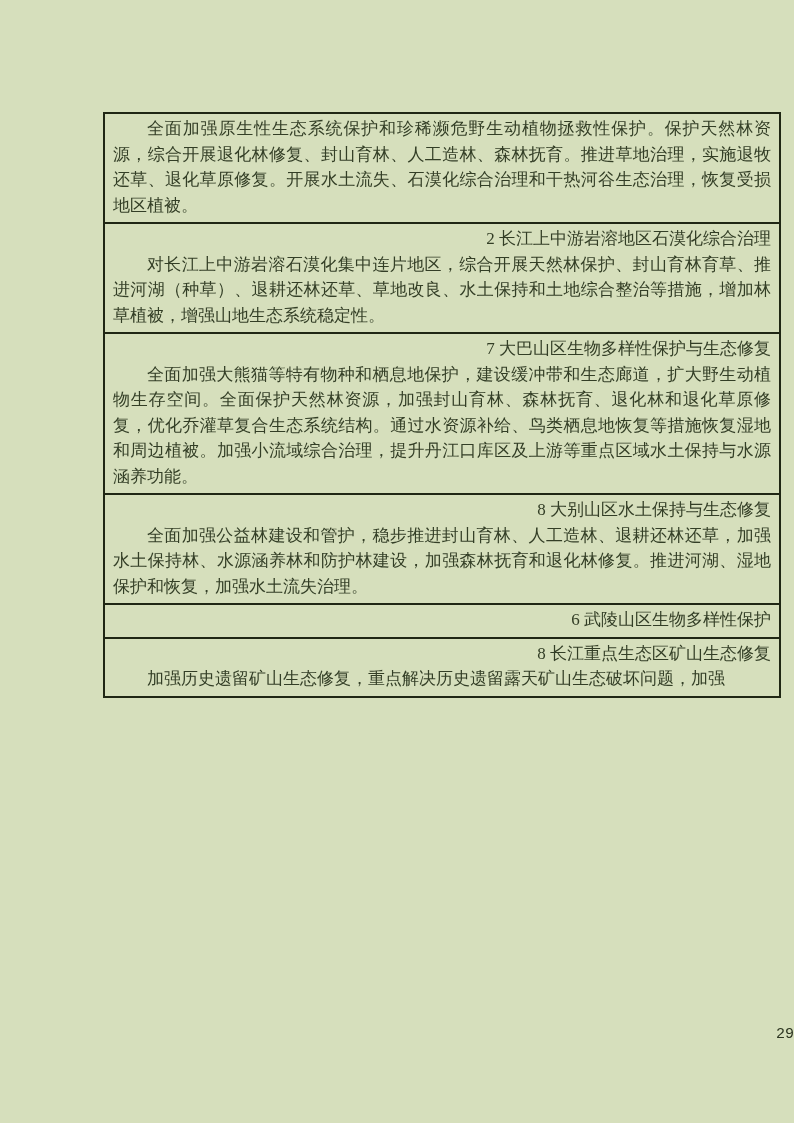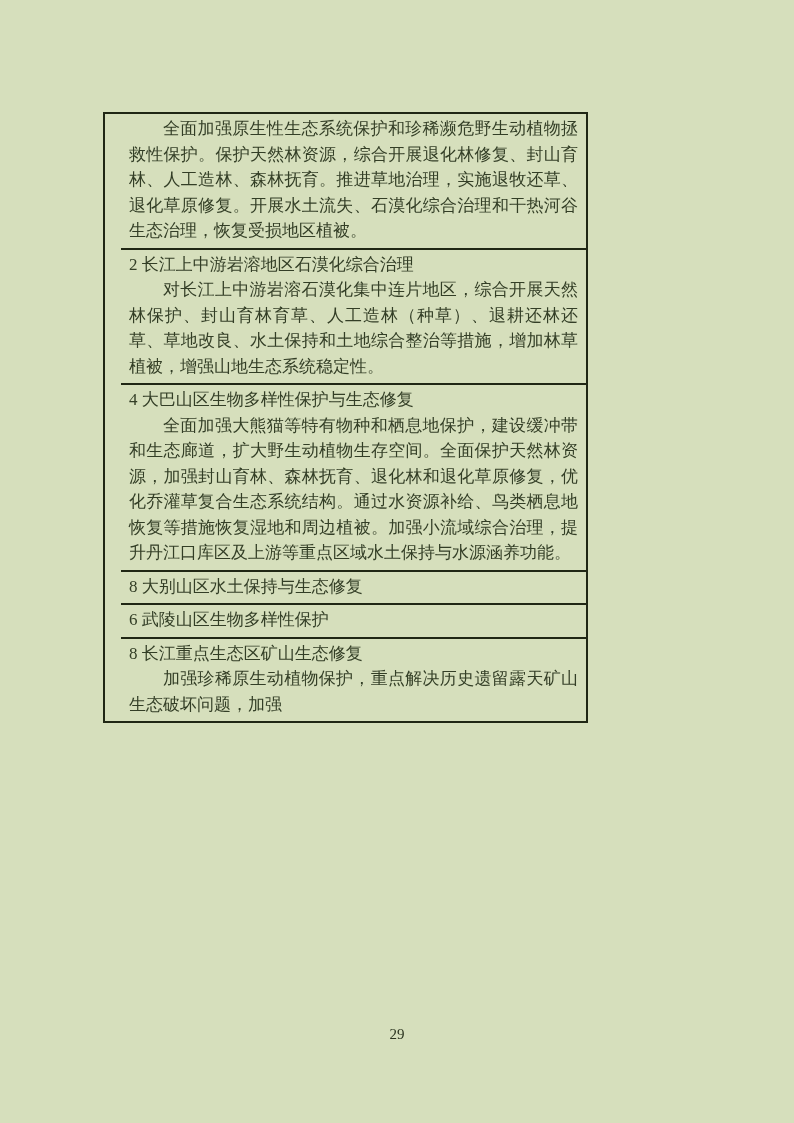--- a/index.html
+++ b/index.html
@@ -12,77 +12,78 @@
     background: #d6dfbc;
     font-family: "Liberation Serif", "DejaVu Serif", serif;
     color: #333e26;
     position: relative;
     overflow: hidden;
   }
   .doc-table {
     position: absolute;
     left: 103px;
     top: 112px;
-    width: 485px;
+    width: 678px;
     border: 2px solid #202714;
     box-sizing: border-box;
-    padding-left: 16px;
   }
   .section-row {
     border-bottom: 2px solid #202714;
     padding: 2px 8px 4px 8px;
     font-size: 17px;
     line-height: 25.5px;
     text-align: justify;
   }
   .section-row:last-child {
     border-bottom: none;
   }
   .section-heading {
-    text-align: left;
+    text-align: right;
     white-space: nowrap;
     overflow: hidden;
   }
   .section-heading:empty {
     display: none;
   }
   .section-body {
     text-indent: 2em;
   }
   .page-number {
     position: absolute;
     left: 0;
     top: 1026px;
     width: 100%;
-    text-align: center;
+    text-align: right;
     font-size: 15px;
     color: #2c3520;
+    font-family: Liberation Mono, monospace;
   }
 </style>
 </head>
 <body>
 
 <div class="doc-table">
   <div class="section-row">
 
     <div class="section-body">全面加强原生性生态系统保护和珍稀濒危野生动植物拯救性保护。保护天然林资源，综合开展退化林修复、封山育林、人工造林、森林抚育。推进草地治理，实施退牧还草、退化草原修复。开展水土流失、石漠化综合治理和干热河谷生态治理，恢复受损地区植被。</div>
   </div>
   <div class="section-row">
     <div class="section-heading">2 长江上中游岩溶地区石漠化综合治理</div>
-    <div class="section-body">对长江上中游岩溶石漠化集中连片地区，综合开展天然林保护、封山育林育草、人工造林（种草）、退耕还林还草、草地改良、水土保持和土地综合整治等措施，增加林草植被，增强山地生态系统稳定性。</div>
+    <div class="section-body">对长江上中游岩溶石漠化集中连片地区，综合开展天然林保护、封山育林育草、推进河湖（种草）、退耕还林还草、草地改良、水土保持和土地综合整治等措施，增加林草植被，增强山地生态系统稳定性。</div>
   </div>
   <div class="section-row">
-    <div class="section-heading">4 大巴山区生物多样性保护与生态修复</div>
+    <div class="section-heading">7 大巴山区生物多样性保护与生态修复</div>
     <div class="section-body">全面加强大熊猫等特有物种和栖息地保护，建设缓冲带和生态廊道，扩大野生动植物生存空间。全面保护天然林资源，加强封山育林、森林抚育、退化林和退化草原修复，优化乔灌草复合生态系统结构。通过水资源补给、鸟类栖息地恢复等措施恢复湿地和周边植被。加强小流域综合治理，提升丹江口库区及上游等重点区域水土保持与水源涵养功能。</div>
   </div>
   <div class="section-row">
     <div class="section-heading">8 大别山区水土保持与生态修复</div>
+    <div class="section-body">全面加强公益林建设和管护，稳步推进封山育林、人工造林、退耕还林还草，加强水土保持林、水源涵养林和防护林建设，加强森林抚育和退化林修复。推进河湖、湿地保护和恢复，加强水土流失治理。</div>
   </div>
   <div class="section-row">
     <div class="section-heading">6 武陵山区生物多样性保护</div>
   </div>
   <div class="section-row">
     <div class="section-heading">8 长江重点生态区矿山生态修复</div>
-    <div class="section-body">加强珍稀原生动植物保护，重点解决历史遗留露天矿山生态破坏问题，加强</div>
+    <div class="section-body">加强历史遗留矿山生态修复，重点解决历史遗留露天矿山生态破坏问题，加强</div>
   </div>
 </div>
 
 <div class="page-number">29</div>
 
 </body></html>

